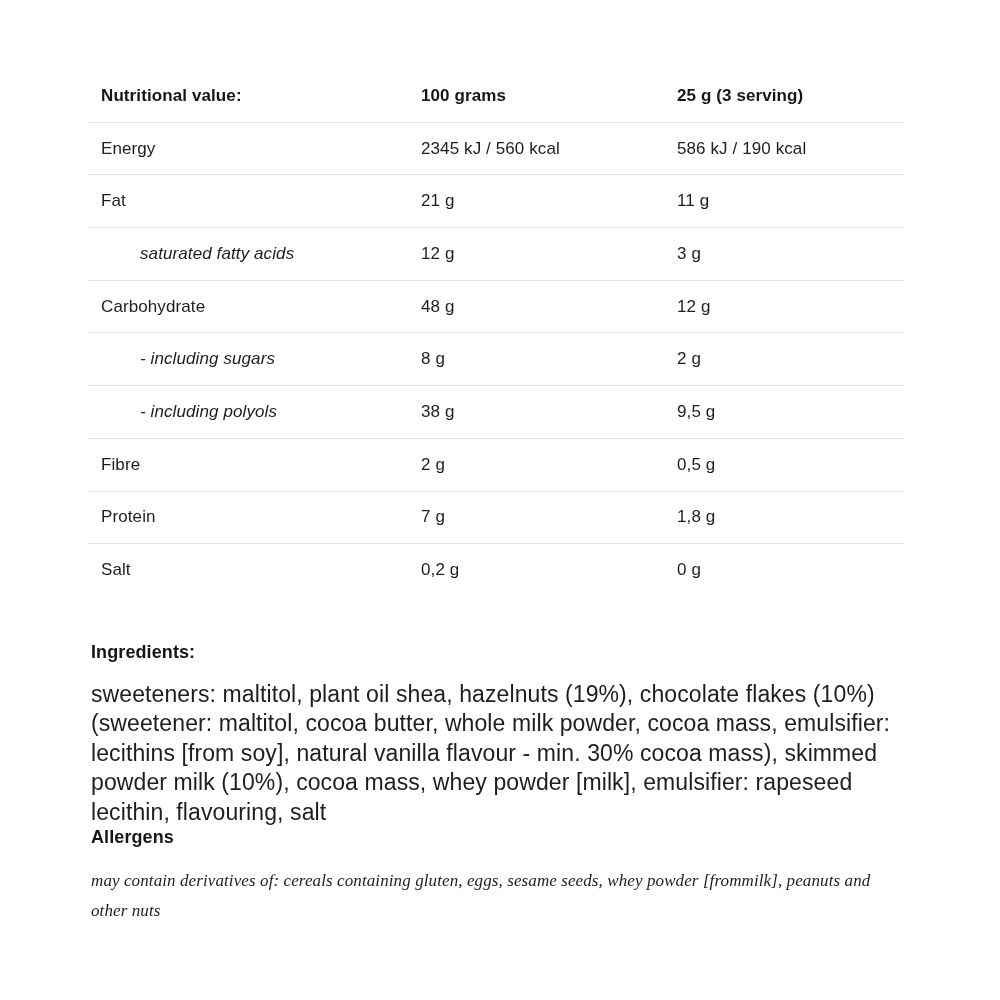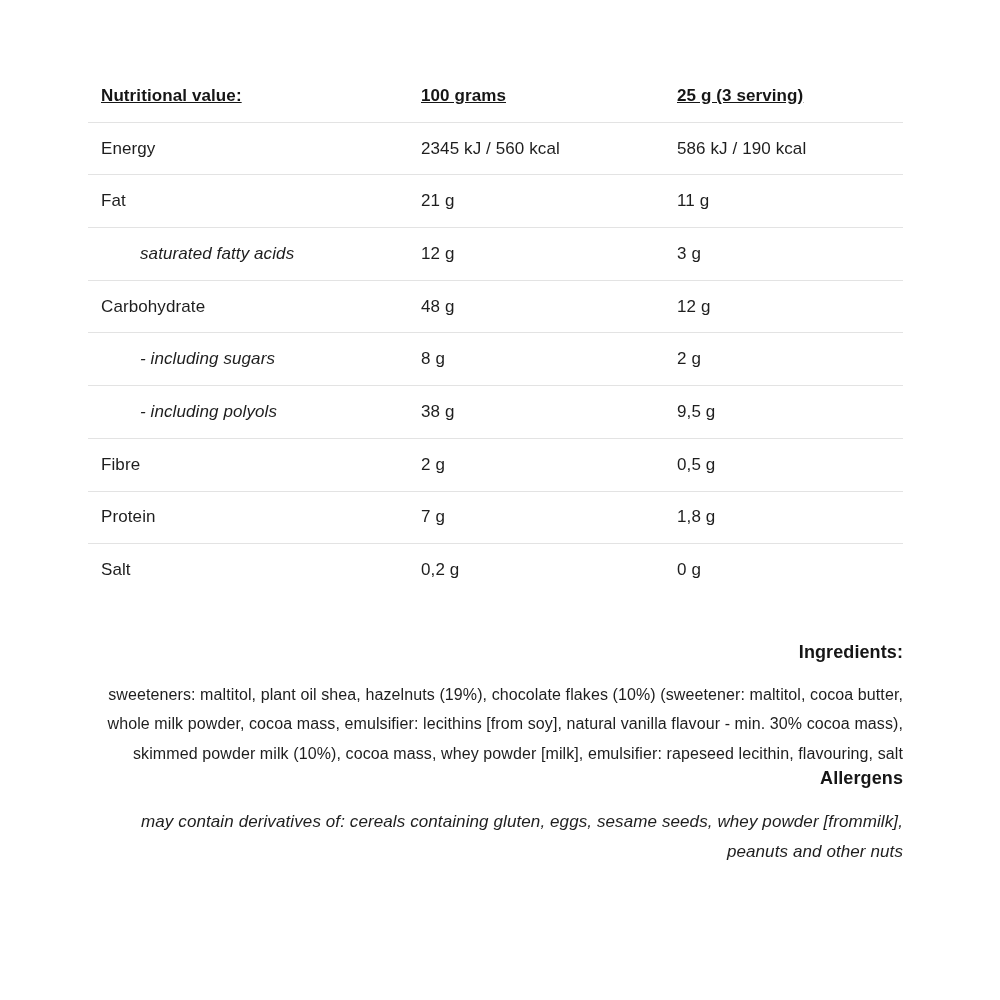--- a/index.html
+++ b/index.html
@@ -22,48 +22,49 @@
   .nv-table { width: 815px; }
   .nv-row {
     display: grid;
     grid-template-columns: 333px 256px 1fr;
     align-items: center;
     height: 51.7px;
     border-bottom: 1px solid #e3e3e3;
     font-size: 17px;
     letter-spacing: 0.1px;
   }
-  .nv-row.header { font-weight: bold; color: #161616; text-decoration: underline; }
+  .nv-row.header { font-weight: bold; color: #161616; }
   .nv-rows .nv-row:last-child { border-bottom: none; }
   .nv-row .cell-label { padding-left: 13px; }
   .nv-row.indent .cell-label { padding-left: 52px; font-style: italic; }
   
-  .section { padding-left: 3px; text-align: right; }
+  .section { padding-left: 3px; }
   .section-heading {
     font-size: 18px;
     font-weight: bold;
     color: #161616;
     letter-spacing: 0.1px;
   }
   .ingredients-heading { margin-top: 46px; }
   .ingredients-text {
     margin-top: 17px;
-    font-size: 16px;
+    font-size: 23px;
     line-height: 29.5px;
     letter-spacing: 0.1px;
     width: 812px;
   }
   .allergens-heading { }
   .allergens-text {
     margin-top: 18px;
     font-style: italic;
     font-size: 17px;
     line-height: 29.5px;
     letter-spacing: 0.1px;
     width: 812px;
+    font-family: Liberation Serif, serif;
   }
 </style>
 </head>
 <body>
 
 <div class="page">
 
   <div class="nv-table">
     <div class="nv-row header">
       <div class="cell-label">Nutritional value:</div>

